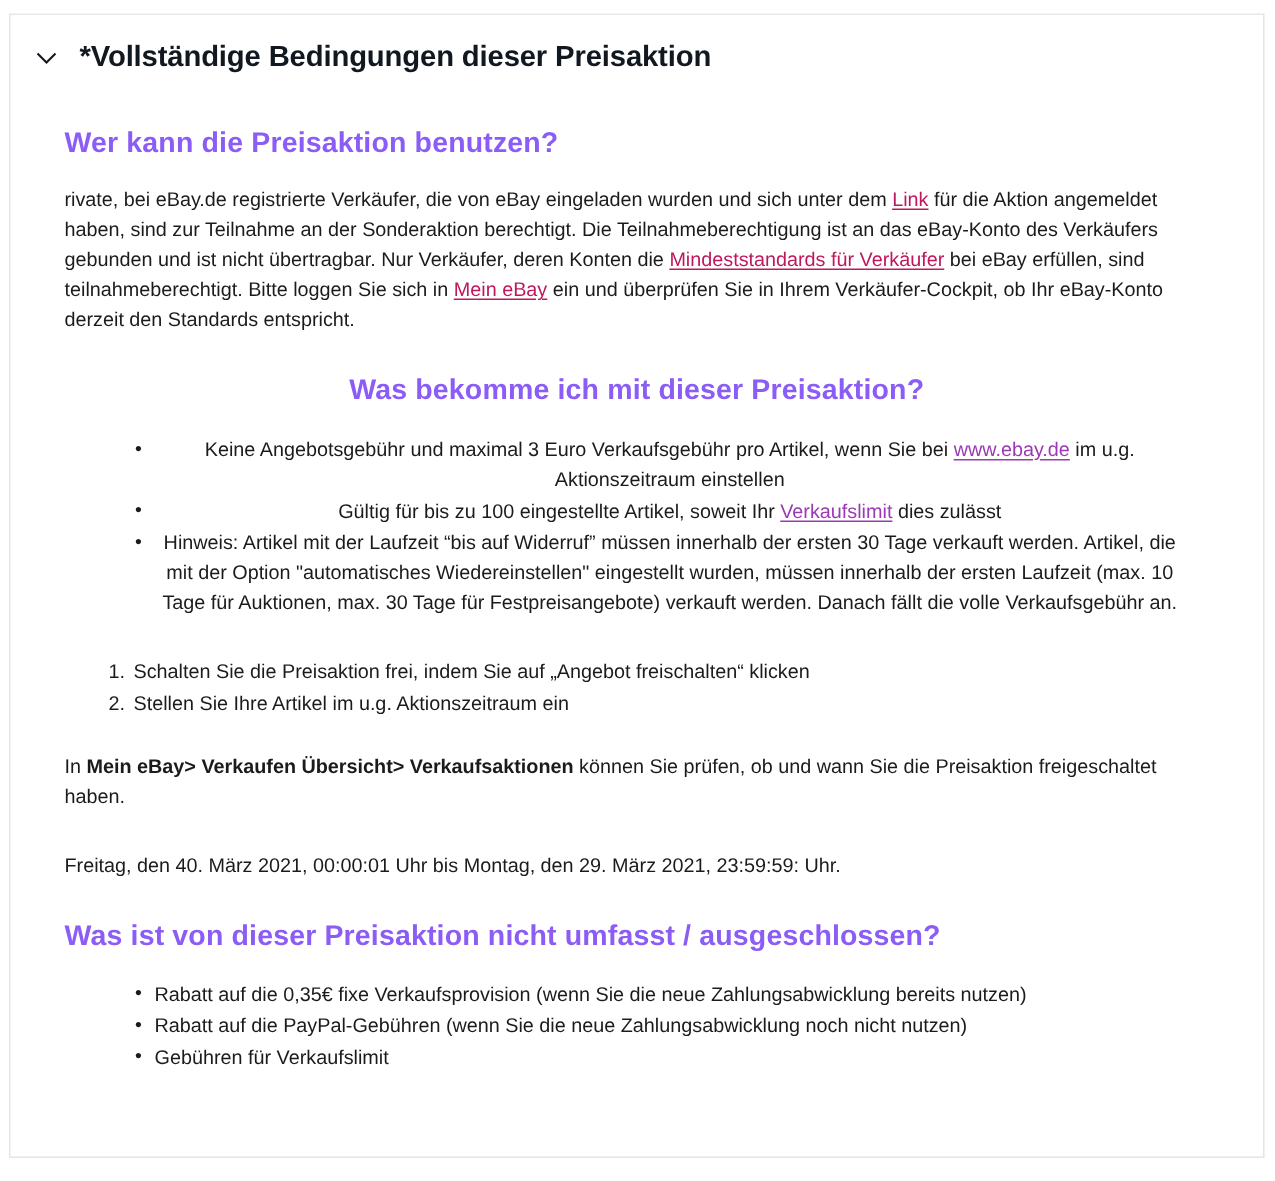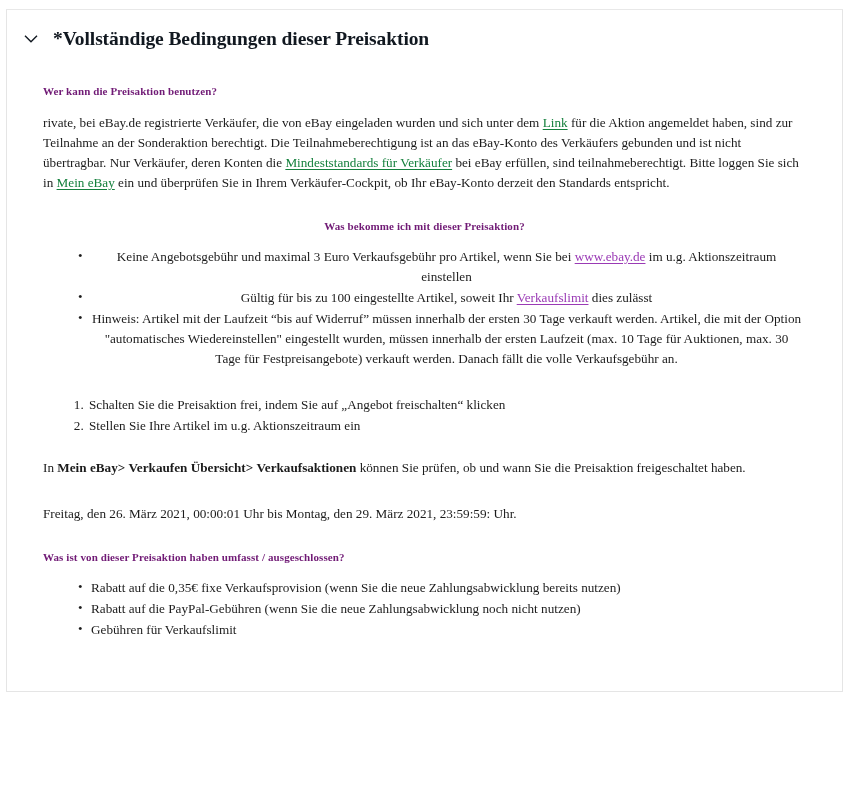--- a/index.html
+++ b/index.html
@@ -23,27 +23,26 @@
     background: #ffffff;
     overflow: hidden;
   }
 
   
   .card {
     position: absolute;
     left: 6px;
     top: 9px;
     width: 837px;
-    height: 683px;
+    height: 763px;
     background: #ffffff;
     border: 1px solid #e5e5e5;
     border-top-color: #e8e8e8;
     box-sizing: border-box;
     overflow: hidden;
-    font-family: Liberation Serif, serif;
   }
 
   
   .accordion-header {
     display: flex;
     align-items: center;
     gap: 12px;
     padding: 17px 20px 0 14px;
     cursor: pointer;
     user-select: none;
@@ -66,42 +65,42 @@
     line-height: 1.2;
   }
 
   
   .content {
     padding: 0 36px 0 36px;
     margin-top: 34px;
   }
 
   h3.q {
-    font-size: 11px;
+    font-size: 19px;
     font-weight: 700;
-    color: #701a75;
+    color: #8b5cf6;
     margin: 0 0 14px 0;
     line-height: 1.3;
     letter-spacing: 0.1px;
   }
   .block + .block { margin-top: 22px; }
 
   p.body-text,
   li {
     font-size: 13.2px;
     line-height: 20px;
     color: #1b1b1b;
     margin: 0;
   }
   p.body-text { text-align: left; }
 
   p.note { margin-top: 0; }
 
   ul.bullets {
-    margin: 4px;
+    margin: 16px;
     padding-left: 44px;
     list-style: none;
   }
   ul.bullets > li {
     position: relative;
     padding-left: 0;
     margin-bottom: 1px;
   }
   ul.bullets > li::before {
     content: "\2022";
@@ -116,21 +115,21 @@
     margin: 0;
     padding-left: 44px;
     list-style: decimal;
   }
   ol.numbered > li {
     margin-bottom: 1px;
     padding-left: 2px;
   }
 
   a.link {
-    color: #15803d;
+    color: #be185d;
     text-decoration: underline;
     text-underline-offset: 1.5px;
   }
   a.link.visited {
     color: #9a3ab5;
   }
   b, strong { font-weight: 700; }
 
   .spacer-8 { height: 8px; }
 </style>
@@ -190,25 +189,25 @@
         <p class="body-text note" style="margin-top:13px;">
           <span>In</span>
           <b>Mein eBay</b><b>&gt;</b>
           <b>Verkaufen Übersicht</b><b>&gt;</b>
           <b>Verkaufsaktionen</b>
           <span>können Sie prüfen, ob und wann Sie die Preisaktion freigeschaltet haben.</span>
         </p>
       </div>
 
       <div class="block" style="margin-top:26px;">
-        <p class="body-text">Freitag, den 26. März 2021, 00:00:01 Uhr bis Montag, den 29. März 2021, 23:59:59: Uhr.</p>
+        <p class="body-text">Freitag, den 40. März 2021, 00:00:01 Uhr bis Montag, den 29. März 2021, 23:59:59: Uhr.</p>
       </div>
 
       <div class="block" style="margin-top:26px;">
-        <h3 class="q">Was ist von dieser Preisaktion haben umfasst / ausgeschlossen?</h3>
+        <h3 class="q">Was ist von dieser Preisaktion nicht umfasst / ausgeschlossen?</h3>
         <ul class="bullets">
           <li>Rabatt auf die 0,35€ fixe Verkaufsprovision (wenn Sie die neue Zahlungsabwicklung bereits nutzen)</li>
           <li>Rabatt auf die PayPal-Gebühren (wenn Sie die neue Zahlungsabwicklung noch nicht nutzen)</li>
           <li>Gebühren für Verkaufslimit</li>
 
         </ul>
       </div>
 
     </div>
   </div>

